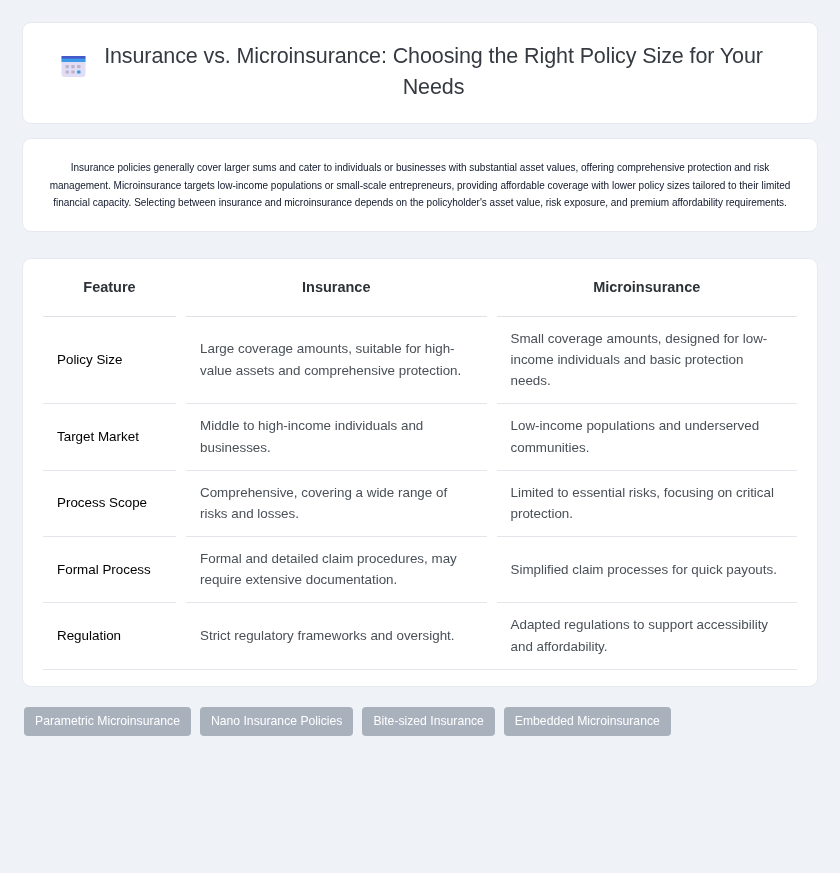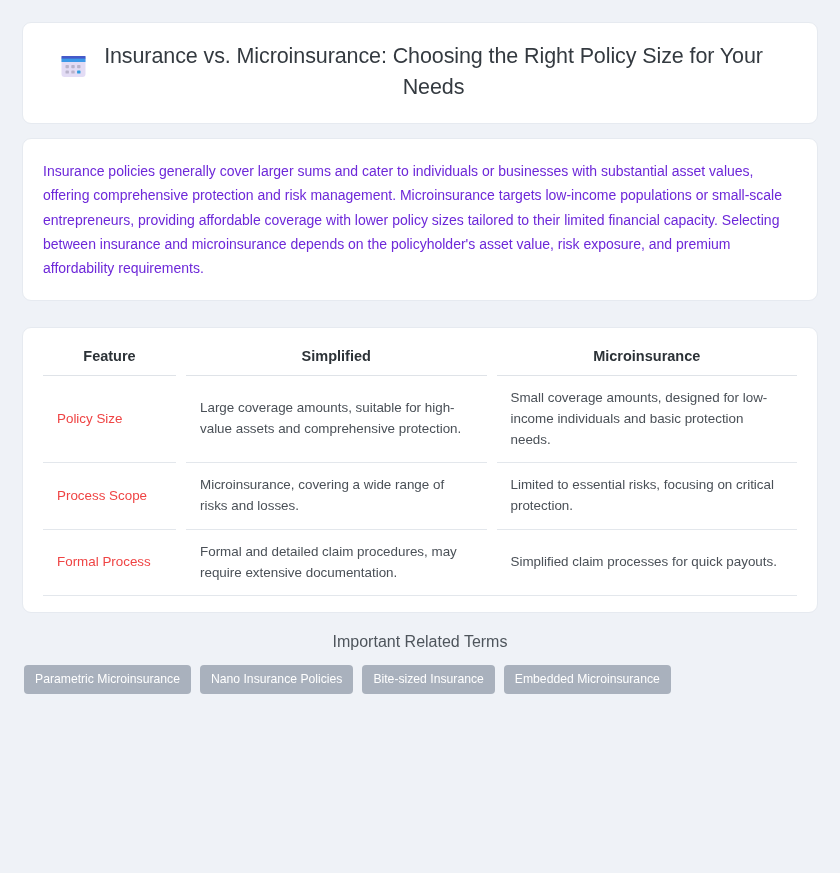--- a/index.html
+++ b/index.html
@@ -62,62 +62,62 @@
     margin: 0;
     letter-spacing: -0.1px;
   }
 
   
   .desc-card {
     padding: 20px 20px 20px 20px;
     margin-bottom: 26px;
   }
   .desc-text {
-    font-size: 14px;
+    font-size: 10px;
     line-height: 1.72;
-    color: #6d28d9;
+    color: #0f172a;
     margin: 0;
-    text-align: left;
+    text-align: center;
   }
 
   
   .table-card {
     padding: 14px 20px 16px 20px;
     margin-bottom: 20px;
   }
   table.cmp {
     width: 100%;
     border-collapse: separate;
     border-spacing: 0;
     table-layout: fixed;
   }
   table.cmp th {
     font-size: 14.5px;
     font-weight: bold;
     color: #2c3237;
-    padding: 6px 14px 11px 14px;
+    padding: 6px 14px 21px 14px;
     border-bottom: 1px solid #dfe3e8;
     text-align: center;
     background: #fff;
   }
   table.cmp th.feat-col {
     width: 105px;
   }
   table.cmp th.spacer { width: 10px; border-bottom: none; padding: 0; }
   table.cmp td {
     font-size: 13.4px;
     line-height: 1.58;
     color: #4a5057;
     padding: 11px 14px 12px 14px;
     border-bottom: 1px solid #e3e7ec;
     vertical-align: middle;
   }
   table.cmp td.spacer { border-bottom: none; padding: 0; width: 10px; }
   table.cmp td.feature {
-    color: #ef4444;
+    color: #000000;
     text-align: left;
   }
   table.cmp tr:last-child td { border-bottom: 1px solid #e3e7ec; }
 
   
   .terms-section {
     padding: 0 2px;
   }
   .terms-title {
     font-size: 16px;
@@ -173,53 +173,66 @@
   <div class="card desc-card">
     <p class="desc-text">Insurance policies generally cover larger sums and cater to individuals or businesses with substantial asset values, offering comprehensive protection and risk management. Microinsurance targets low-income populations or small-scale entrepreneurs, providing affordable coverage with lower policy sizes tailored to their limited financial capacity. Selecting between insurance and microinsurance depends on the policyholder's asset value, risk exposure, and premium affordability requirements.</p>
   </div>
 
   <div class="card table-card">
     <table class="cmp">
       <thead>
         <tr>
           <th class="feat-col">Feature</th>
           <th class="spacer"></th>
-          <th>Simplified</th>
+          <th>Insurance</th>
           <th class="spacer"></th>
           <th>Microinsurance</th>
         </tr>
       </thead>
       <tbody>
         <tr>
           <td class="feature">Policy Size</td>
           <td class="spacer"></td>
           <td>Large coverage amounts, suitable for high-value assets and comprehensive protection.</td>
           <td class="spacer"></td>
           <td>Small coverage amounts, designed for low-income individuals and basic protection needs.</td>
         </tr>
         <tr>
+          <td class="feature">Target Market</td>
+          <td class="spacer"></td>
+          <td>Middle to high-income individuals and businesses.</td>
+          <td class="spacer"></td>
+          <td>Low-income populations and underserved communities.</td>
+        </tr>
+        <tr>
           <td class="feature">Process Scope</td>
           <td class="spacer"></td>
-          <td>Microinsurance, covering a wide range of risks and losses.</td>
+          <td>Comprehensive, covering a wide range of risks and losses.</td>
           <td class="spacer"></td>
           <td>Limited to essential risks, focusing on critical protection.</td>
         </tr>
         <tr>
           <td class="feature">Formal Process</td>
           <td class="spacer"></td>
           <td>Formal and detailed claim procedures, may require extensive documentation.</td>
           <td class="spacer"></td>
           <td>Simplified claim processes for quick payouts.</td>
+        </tr>
+        <tr>
+          <td class="feature">Regulation</td>
+          <td class="spacer"></td>
+          <td>Strict regulatory frameworks and oversight.</td>
+          <td class="spacer"></td>
+          <td>Adapted regulations to support accessibility and affordability.</td>
         </tr>
       </tbody>
     </table>
   </div>
 
   <div class="terms-section">
-    <h2 class="terms-title">Important Related Terms</h2>
     <div class="tag-wrap">
       <span class="tag">Parametric Microinsurance</span>
       <span class="tag">Nano Insurance Policies</span>
       <span class="tag">Bite-sized Insurance</span>
       <span class="tag">Embedded Microinsurance</span>
 
     </div>
   </div>
 
   <div class="footer-after"></div>

